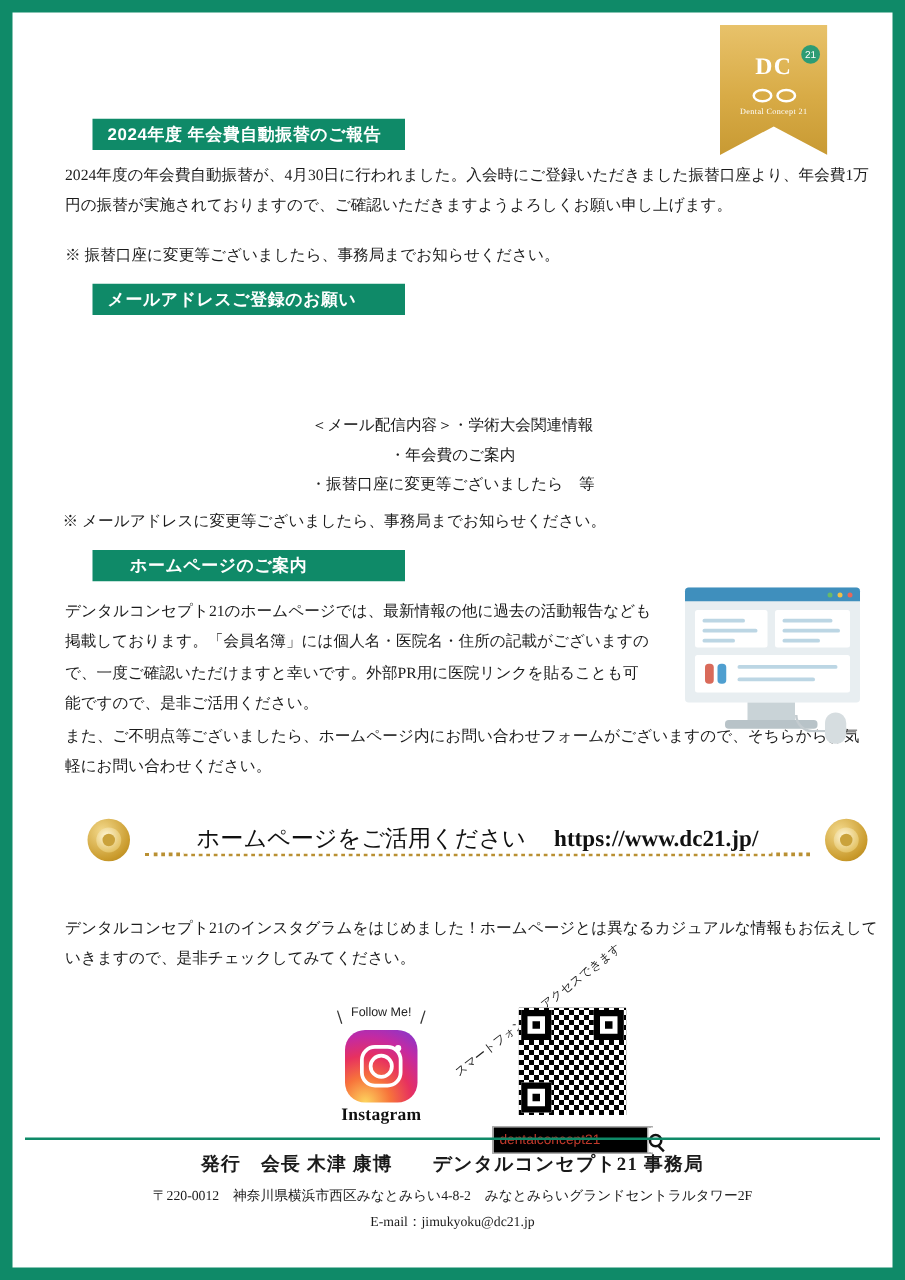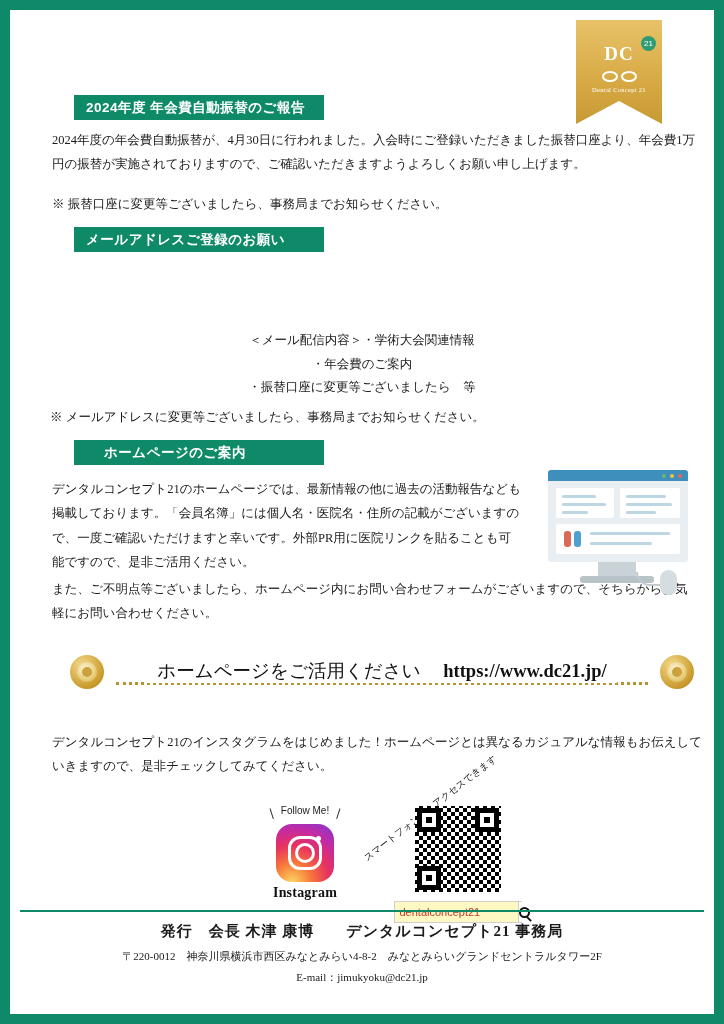--- a/index.html
+++ b/index.html
@@ -225,21 +225,21 @@
   .qr .eye.bl { left:2px; bottom:2px; }
   .qr .eye i { display:block; width:6px; height:6px; background:#000; margin:4px auto; }
   .qr-caption {
     position:absolute; left:-42px; top:-4px;
     font-size:9.5px; font-family:"Liberation Sans", sans-serif;
     color:#222; transform:rotate(-38deg); white-space:nowrap;
   }
   .searchbar {
     margin:9px auto 0; width:128px; height:22px;
     border:1px solid #cfcfcf; display:flex; align-items:center;
-    background:#fef9c3;
+    background:#000000;
     gap:38px;
   }
   .searchbar .txt {
     flex:1; font-size:11px; color:#c0392b; padding-left:5px;
     font-family:"Liberation Sans", sans-serif; white-space:nowrap;
   }
   .searchbar .btn {
     width:28px; height:100%; background:#fff; border-left:1px solid #cfcfcf;
     display:flex; align-items:center; justify-content:center;
   }

